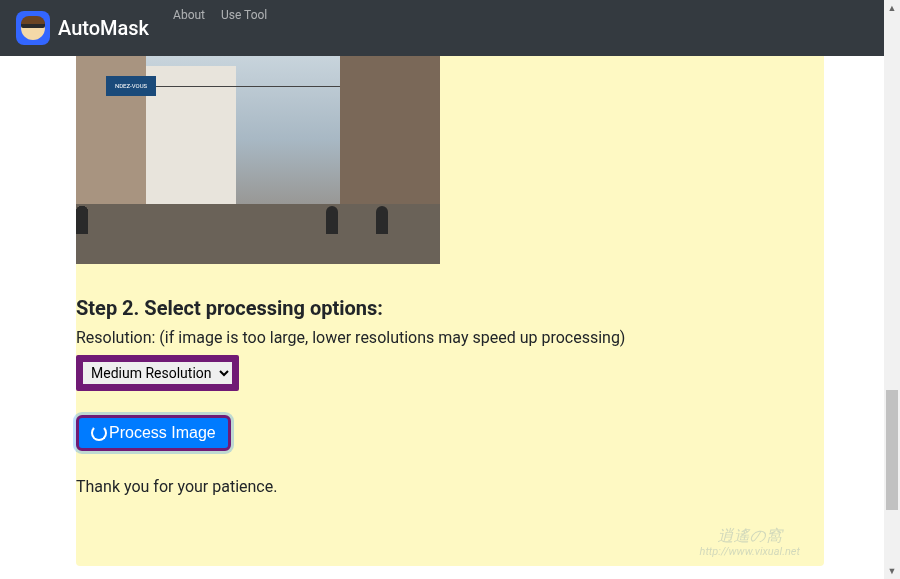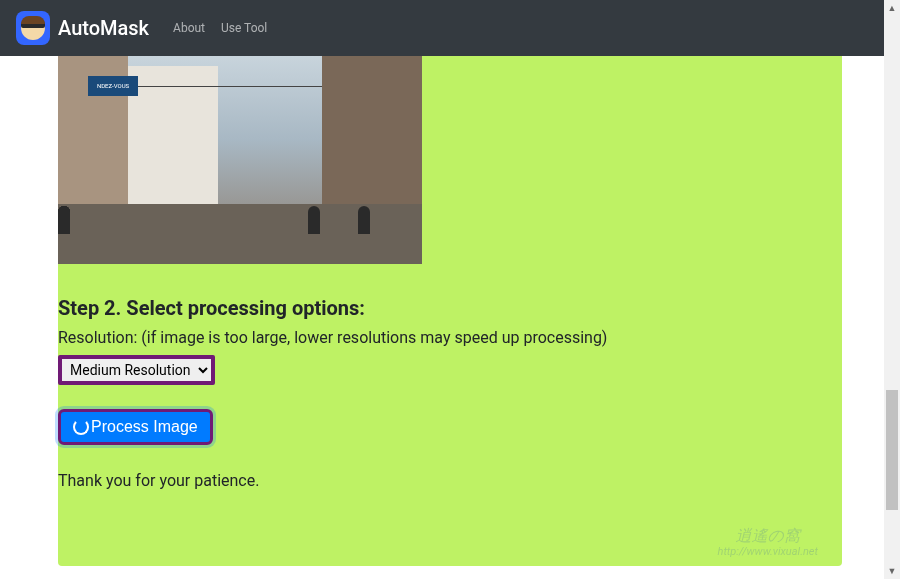--- a/index.html
+++ b/index.html
@@ -9,21 +9,20 @@
       color: #212529;
       width: 900px;
       height: 579px;
       overflow: hidden;
       position: relative;
     }
     .navbar {
       background: #343a40;
       height: 56px;
       display: flex;
-      align-items: center;
       padding: 0 16px;
     }
     .navbar-brand {
       display: flex;
       align-items: center;
       gap: 8px;
       color: #fff;
       font-size: 20px;
       font-weight: 500;
       margin-right: 24px;
@@ -75,22 +74,22 @@
       font-size: 12px;
       text-decoration: none;
       padding: 8px 0;
     }
     .content-wrapper {
       padding: 0 12px;
       height: calc(579px - 56px);
       overflow-y: auto;
     }
     .main-card {
-      background: #bef264;
-      margin: 0 46px;
+      background: #fef9c3;
+      margin: 0 64px;
       padding: 0 0 40px 0;
       min-height: 510px;
       position: relative;
       border-radius: 0 0 4px 4px;
     }
     .image-preview {
       width: 364px;
       height: 208px;
       margin-left: 0;
       background: linear-gradient(180deg, #c8d4dc 0%, #a8b8c4 40%, #8a7a6a 100%);
@@ -173,21 +172,21 @@
       font-weight: 700;
       margin-bottom: 8px;
     }
     .resolution-label {
       font-size: 16px;
       margin-bottom: 8px;
     }
     .resolution-select {
       font-size: 14px;
       padding: 2px 4px;
-      border: 4px solid #701a75;
+      border: 7px solid #701a75;
       background: #efefef;
       border-radius: 2px;
       margin-bottom: 24px;
       font-family: inherit;
     }
     .process-row {
       display: flex;
       align-items: center;
       gap: 16px;
       margin-bottom: 24px;

